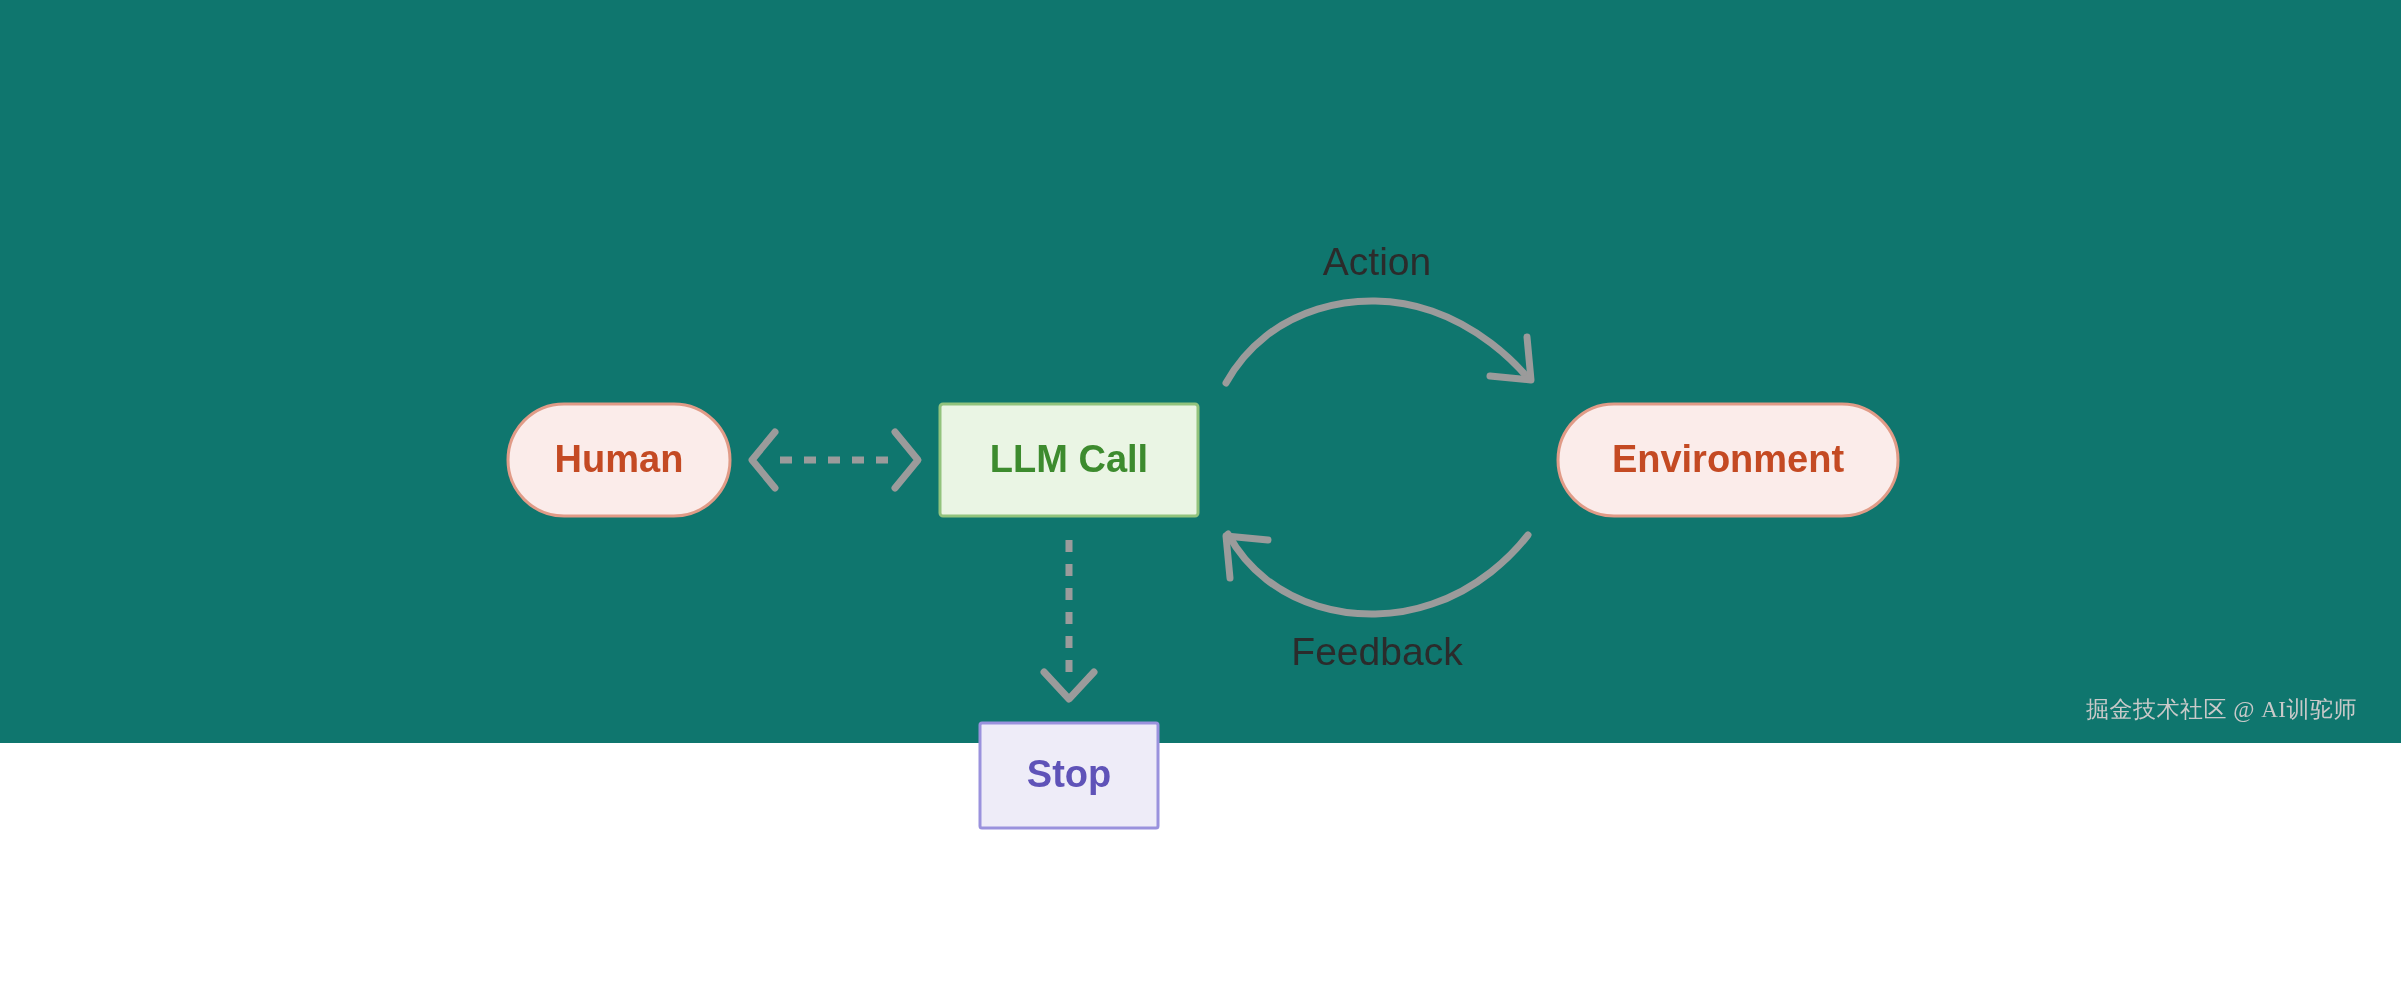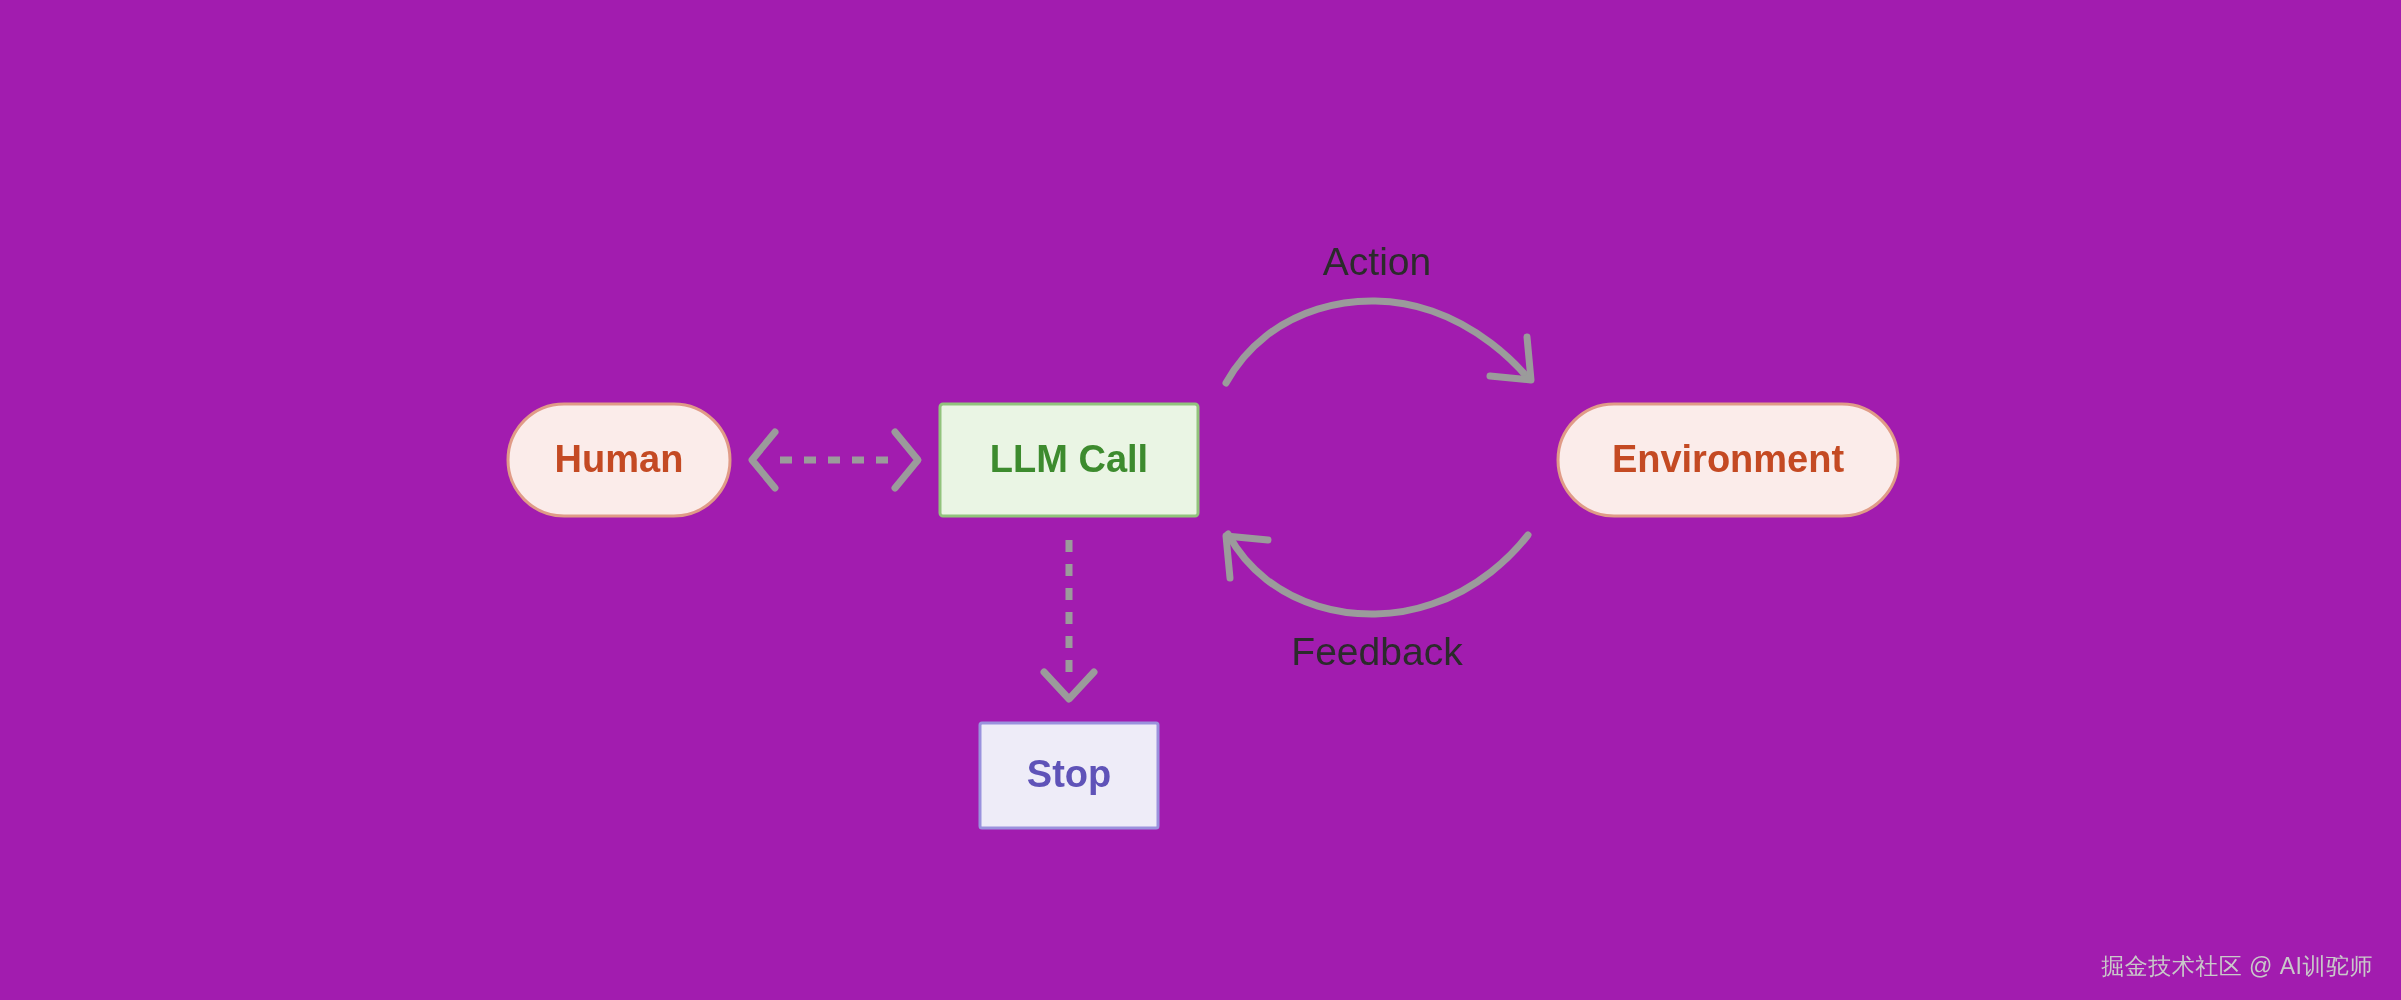--- a/index.html
+++ b/index.html
@@ -5,22 +5,22 @@
   * { margin:0; padding:0; box-sizing:border-box; }
   html, body {
     width:2401px; height:1000px;
     background:#ffffff;
     font-family:"Liberation Sans", sans-serif;
     overflow:hidden;
   }
   #canvas {
     position:relative;
     width:2401px;
-    height:1000px;
-    background:#a21caf;
+    height:743px;
+    background:#0f766e;
   }
   #diagram-svg {
     position:absolute;
     left:0; top:0;
     width:2401px; height:1000px;
   }
   .node-label {
     font-family:"Liberation Sans", sans-serif;
     font-weight:700;
     text-anchor:middle;
@@ -29,23 +29,23 @@
   .edge-label {
     font-family:"Liberation Sans", sans-serif;
     font-weight:400;
     font-size:39px;
     fill:#2b2b2b;
     text-anchor:middle;
     dominant-baseline:middle;
   }
   .watermark {
     position:absolute;
-    right:28px;
+    right:44px;
     bottom:18px;
-    font-family:Liberation Sans, sans-serif;
+    font-family:Liberation Serif, serif;
     font-size:23px;
     color:#c9c9c9;
     letter-spacing:0.5px;
     white-space:nowrap;
     user-select:none;
   }
 </style>
 </head>
 <body>
 

